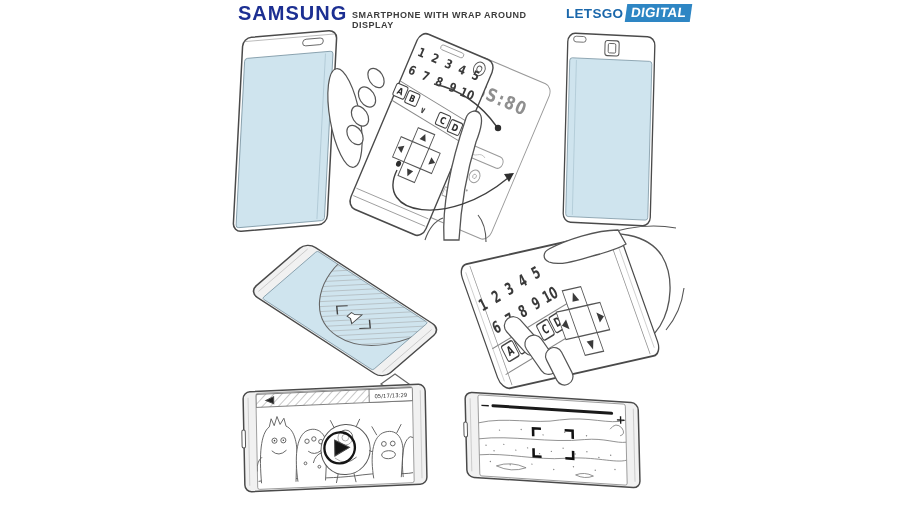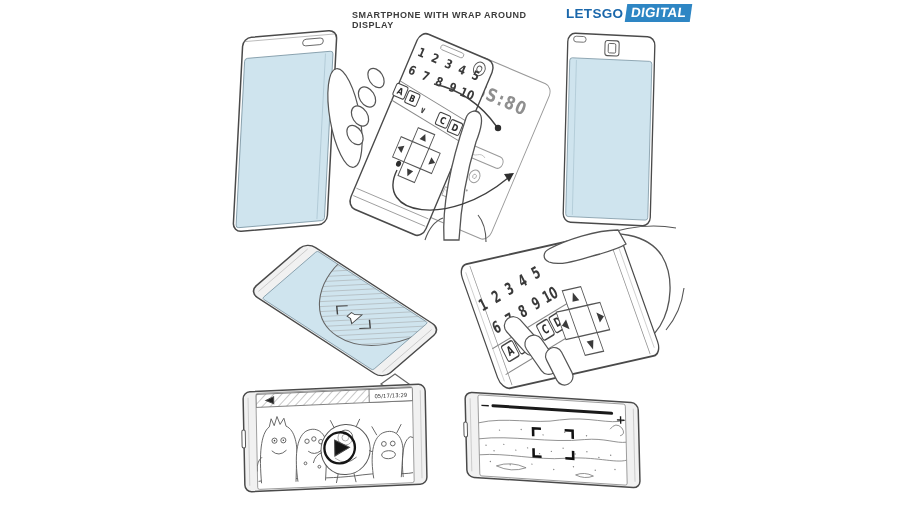--- a/index.html
+++ b/index.html
@@ -21,20 +21,21 @@
   .clock{font:600 18px "DejaVu Sans", sans-serif;fill:#8f8f8f;letter-spacing:2px;}
   .ts{font:5.5px "DejaVu Sans", sans-serif;fill:#333;}
   .sign{font:700 12px "DejaVu Sans", sans-serif;fill:#1a1a1a;}
   .ln{stroke:#4a4a4a;}
 </style>
 </head>
 <body>
 
 <div class="page">
 
+  <div class="hdr brand">SAMSUNG</div>
   <div class="hdr title">SMARTPHONE WITH WRAP AROUND DISPLAY</div>
   <div class="hdr lgd">
     <span class="first">LETSGO</span>
     <span class="second">DIGITAL</span>
   </div>
 
   <svg class="art" width="900" height="506" viewBox="0 0 900 506">
     <defs>
       <pattern id="hatch" width="6" height="6" patternUnits="userSpaceOnUse" patternTransform="rotate(45)">
         <line x1="0" y1="0" x2="0" y2="6" stroke="#9a9a9a" stroke-width="1.1"></line>

